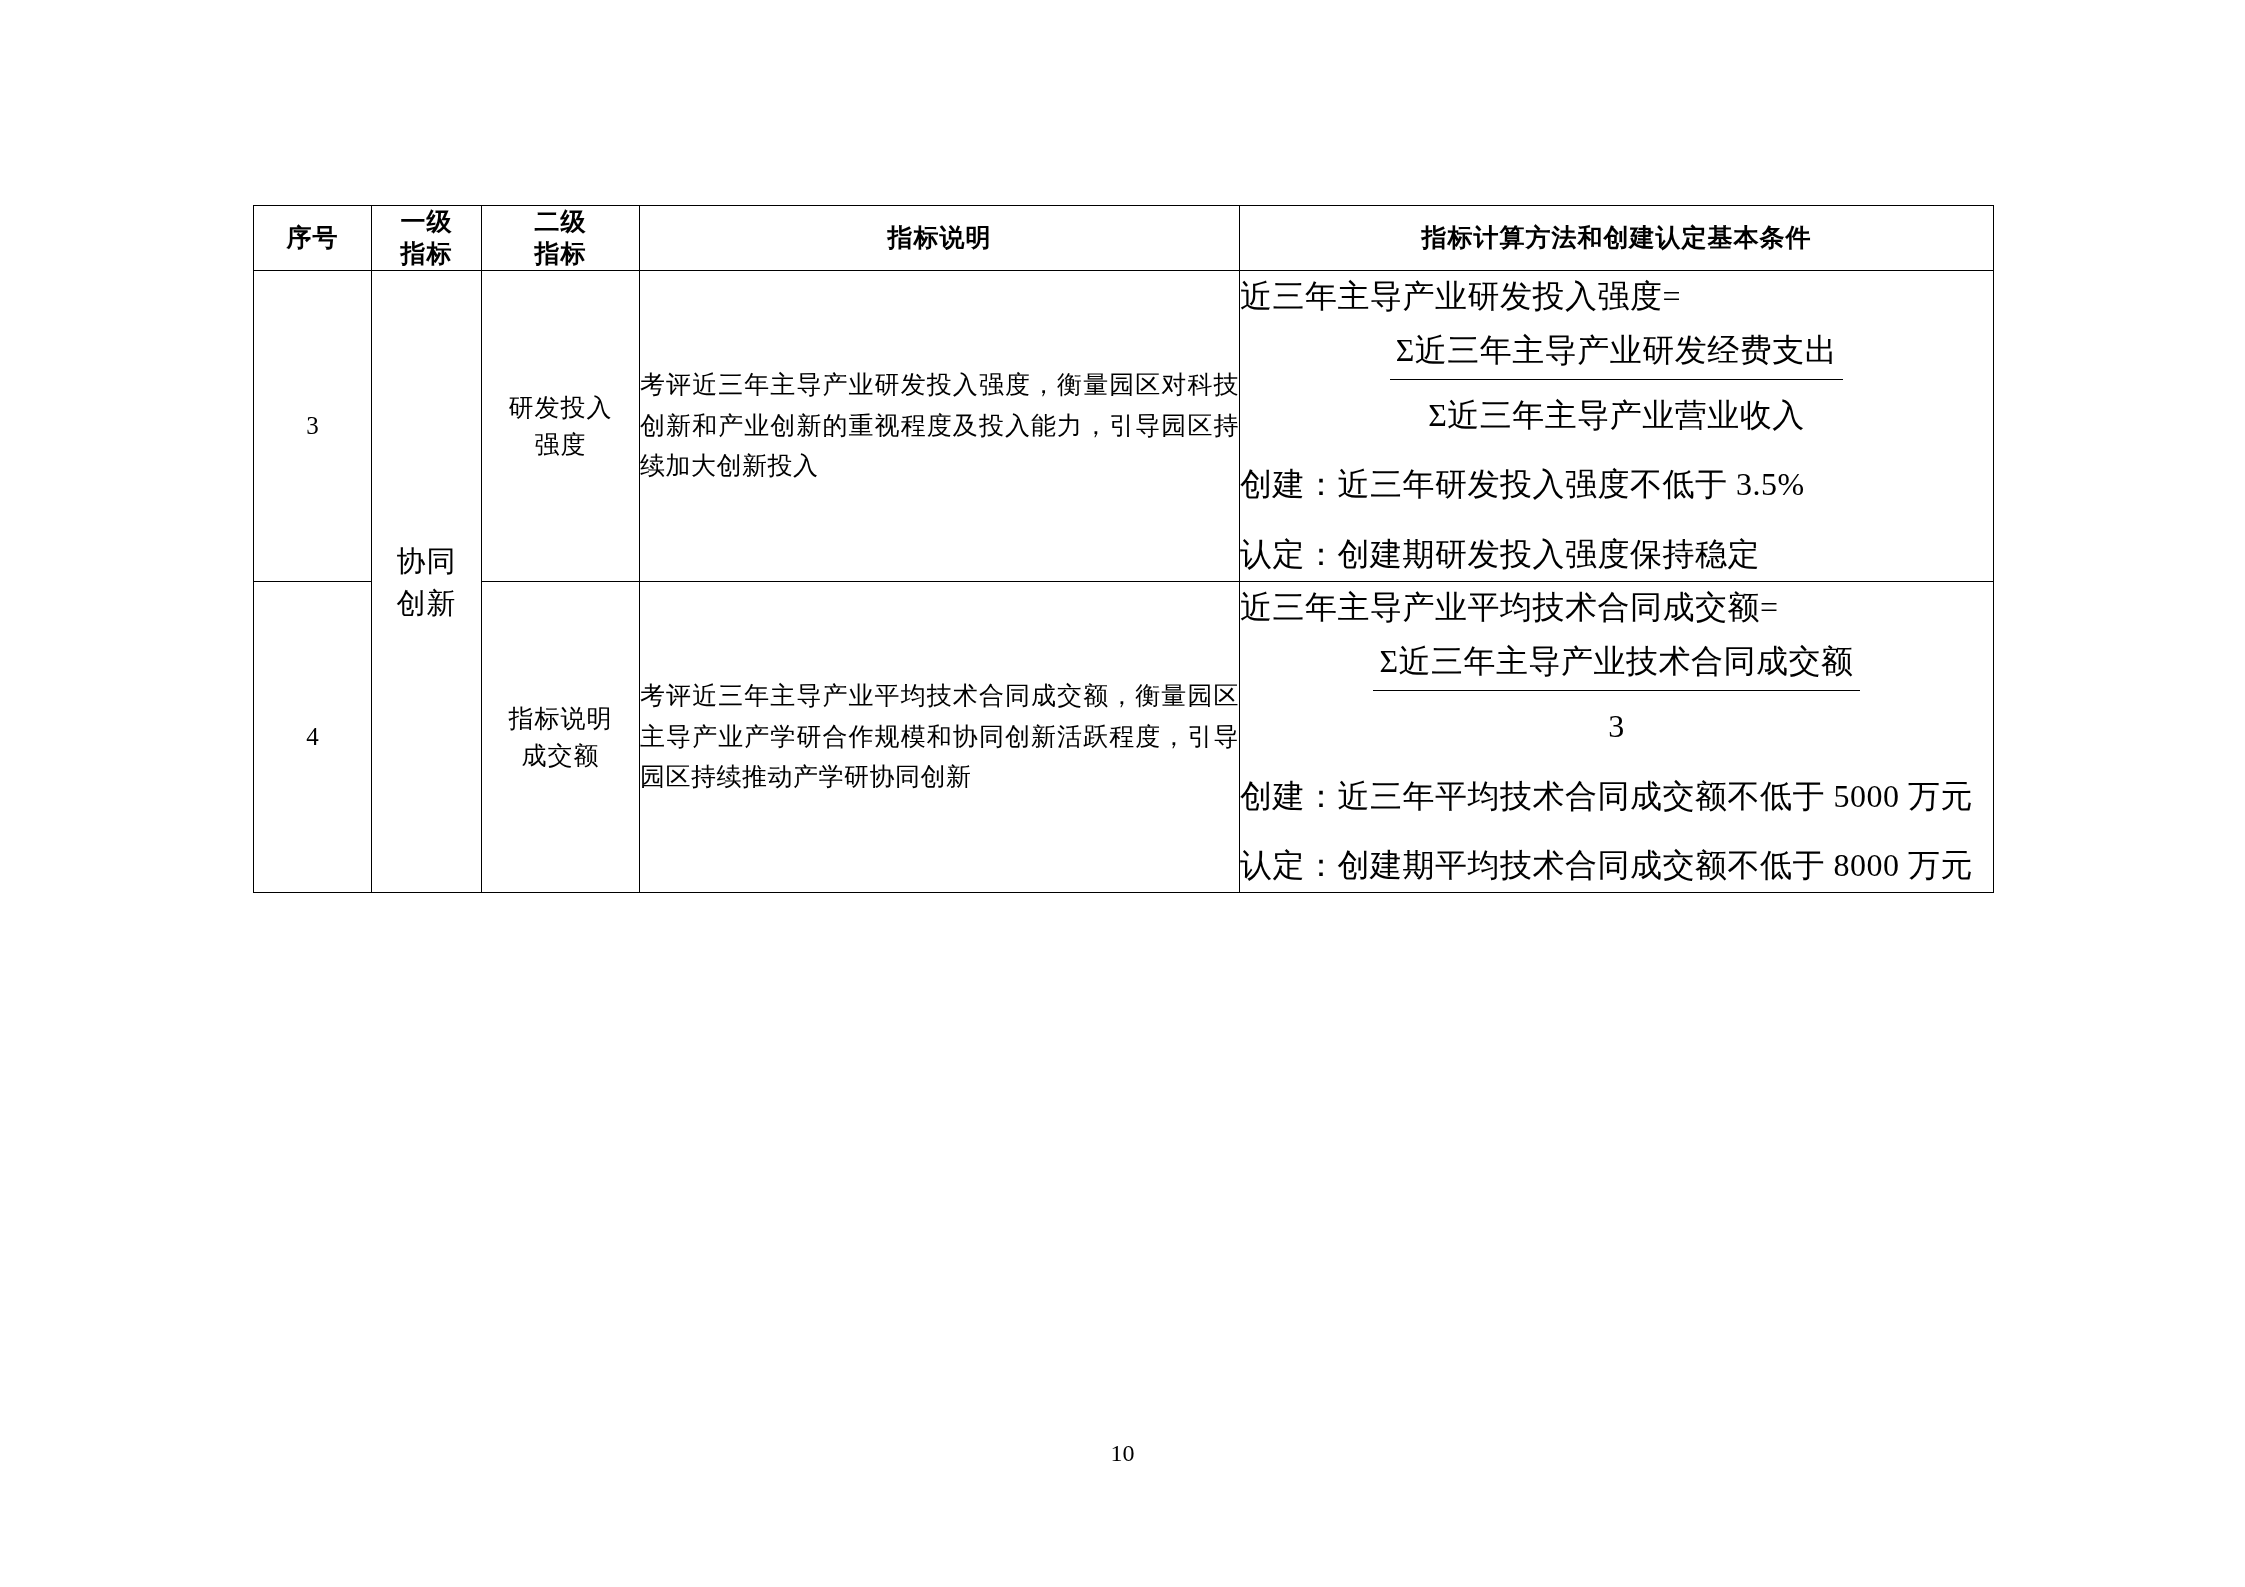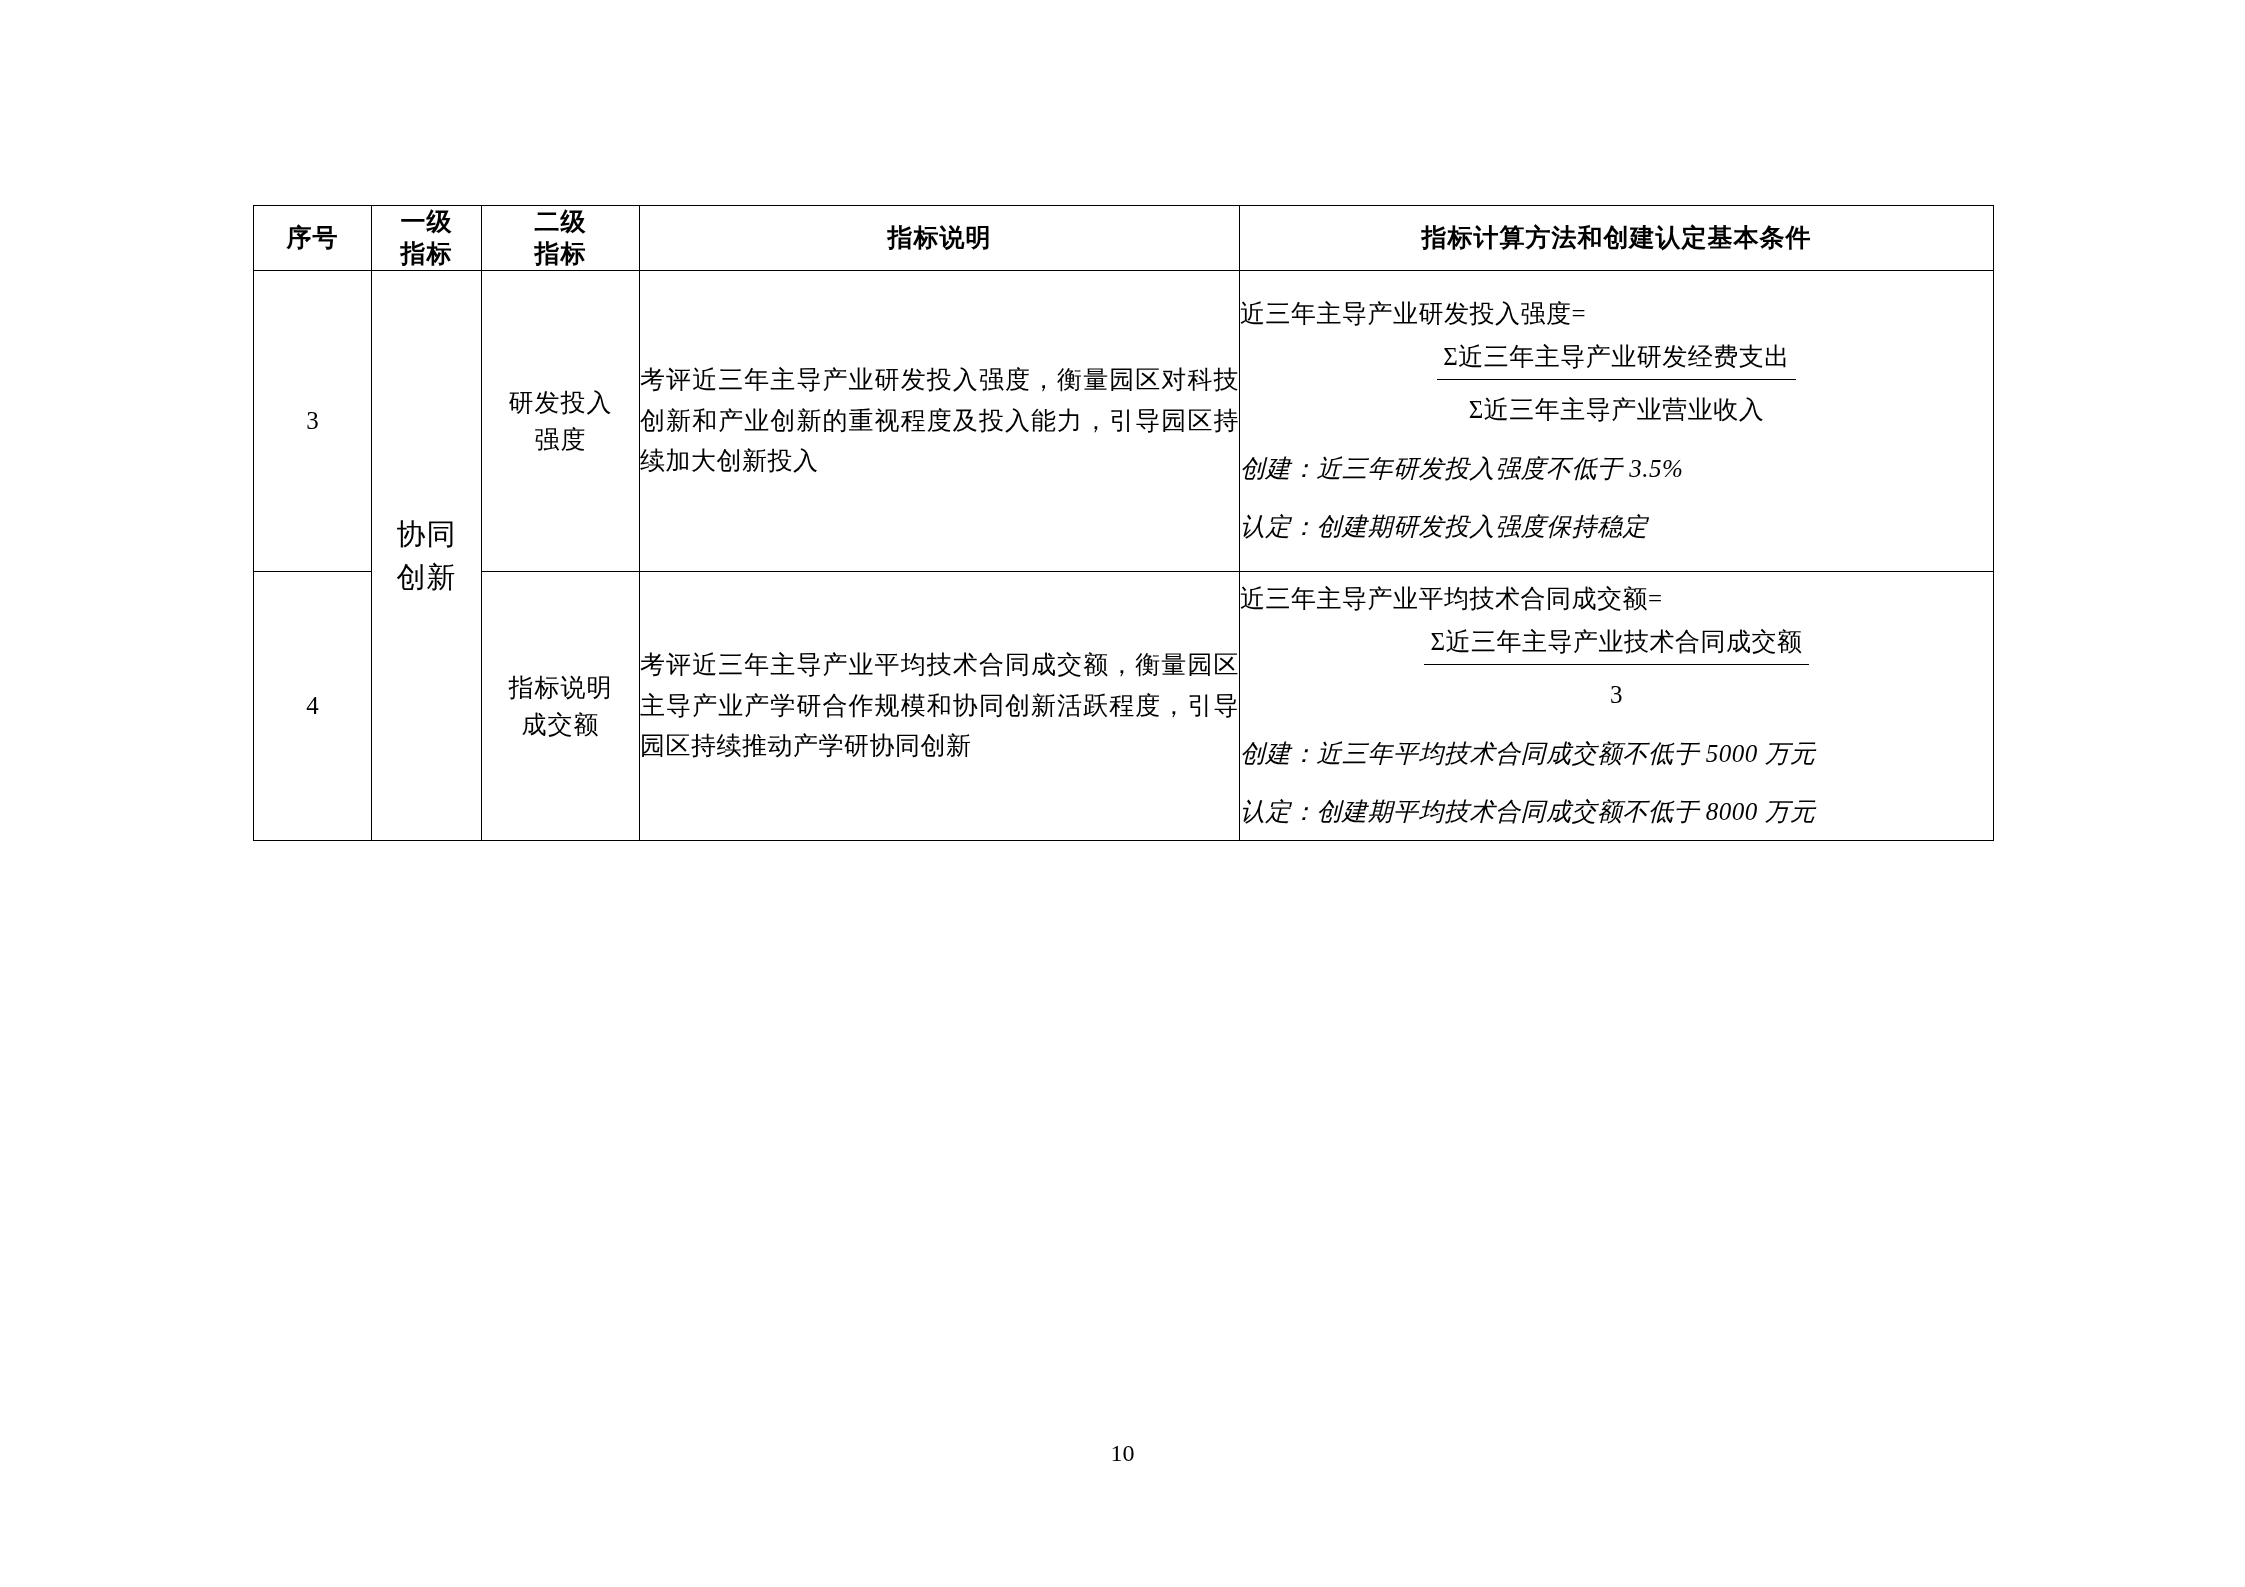--- a/index.html
+++ b/index.html
@@ -69,21 +69,21 @@
   .cell-desc {
     text-align: justify;
     text-align-last: left;
     font-size: 25px;
     line-height: 1.62;
     padding: 22px 20px 22px 22px;
     letter-spacing: 0.5px;
     margin-left: 22px;
   }
   .cell-calc {
-    font-size: 25px;
+    font-size: 32px;
     line-height: 1.62;
     padding: 20px 22px;
     letter-spacing: 0.5px;
   }
   .formula-head { white-space: nowrap; }
   .frac {
     display: block;
     margin: 2px 0 0 0;
   }
   .frac .num {
@@ -98,21 +98,20 @@
     display: block;
     padding: 2px 6px 0 6px;
     margin: 8px auto;
     width: fit-content;
     white-space: nowrap;
   }
   .cond-line {
     display: block;
     white-space: nowrap;
     margin-top: 18px;
-    font-style: italic;
   }
   .row3 td { height: 300px; }
   .row4 td { height: 268px; }
   .page-number {
     position: absolute;
     left: 0;
     top: 1440px;
     width: 2245px;
     text-align: center;
     font-size: 24px;

